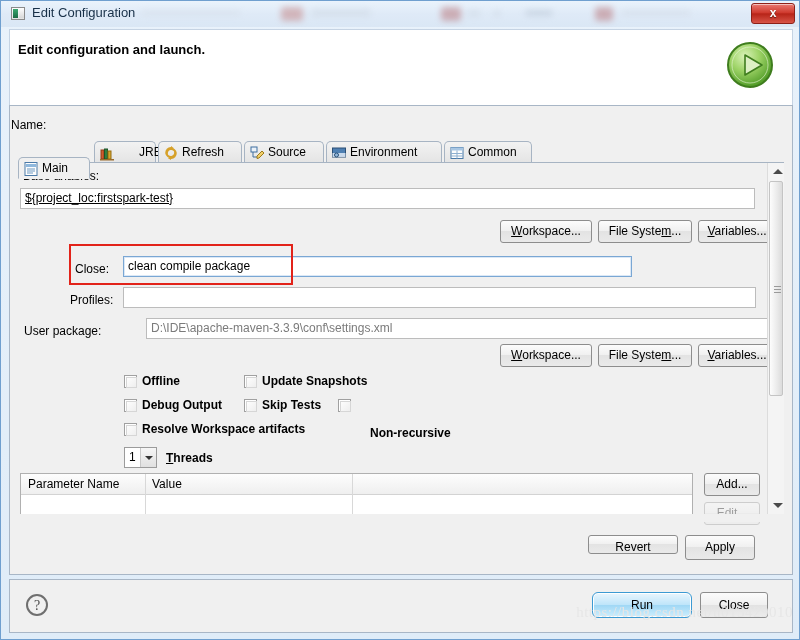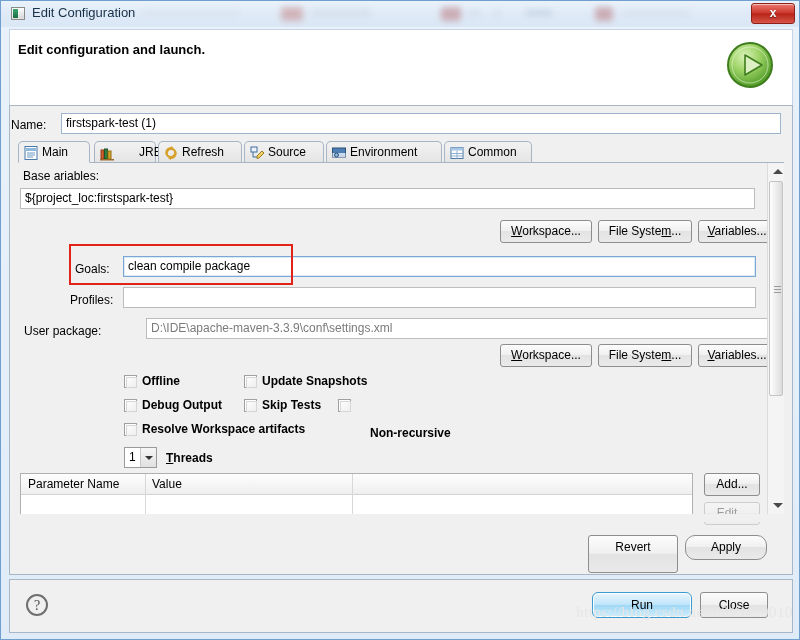--- a/index.html
+++ b/index.html
@@ -90,21 +90,21 @@
   .tab {
     position:absolute; top:0; height:22px;
     border:1px solid #a7b4c3; border-bottom:none;
     border-radius:5px 5px 0 0;
     background: linear-gradient(180deg,#f2f2f2,#e4e4e4);
     font-size:12px; color:#000;
     padding-left:23px; padding-right:8px; line-height:21px;
     white-space:nowrap;
   }
   .tab.active {
-    background:#f0f0f0; border-bottom:1px solid #f0f0f0; z-index:3;
+    background:#f0f0f0; border-bottom:1px solid #f0f0f0; z-index:3;margin-top:16px;
   }
   .tab .tico { position:absolute; left:4px; top:3px; width:16px; height:16px; }
 
   .tabline { position:absolute; left:17px; top:161px; width:766px; height:1px; background:#a7b4c3; }
 
   
   .content {
     position:absolute; left:17px; top:162px; width:766px; height:350px;
     background:#f0f0f0;
   }
@@ -251,21 +251,20 @@
         <circle cx="26" cy="26" r="22" fill="url(#gball)" stroke="#3f7d1e" stroke-width="2"></circle>
         <circle cx="26" cy="26" r="18" fill="none" stroke="#eaf7d8" stroke-width="1" opacity=".6"></circle>
         <path d="M21 16 L38 26 L21 36 Z" fill="#ddf0c4" stroke="#3f7d1e" stroke-width="1.6" stroke-linejoin="round"></path>
       </svg>
     </div>
   </div>
 
   <div class="body-panel"></div>
 
   <div class="name-label">Name:</div>
-  <div class="name-input">firstspark-test (1)</div>
 
   <div class="tabstrip">
 
     <div class="tab active" style="left:0px;width:72px;">
       <span class="tico">
         <svg width="16" height="16">
             <rect x="2" y="1.5" width="12" height="13" fill="#fdfdfd" stroke="#4b7aa8"></rect>
             <rect x="3" y="3" width="10" height="3" fill="#8fb8dd"></rect>
             <rect x="4" y="7.5" width="8" height="1" fill="#6f99c1"></rect>
             <rect x="4" y="9.5" width="8" height="1" fill="#6f99c1"></rect>
@@ -330,28 +329,28 @@
           </svg>
       </span>
       <span>Common</span>
     </div>
   </div>
   <div class="tabline"></div>
 
   <div class="content">
 
     <div class="lbl" style="left:5px;top:6px;">Base ariables:</div>
-    <div class="txt" style="left:2px;top:25px;width:735px;">${project_loc:firstspark-test}</div>
+    <div class="txt" style="left:2px;top:25px;width:735px;text-decoration:underline;">${project_loc:firstspark-test}</div>
 
     <div class="btn" style="left:482px;top:57px;width:92px;"><u>W</u>orkspace...</div>
     <div class="btn" style="left:580px;top:57px;width:94px;">File Syste<u>m</u>...</div>
     <div class="btn" style="left:680px;top:57px;width:78px;"><u>V</u>ariables...</div>
 
-    <div class="lbl" style="left:57px;top:99px;">Goals:</div>
-    <div class="txt focus" style="left:105px;top:93px;width:633px;">clean compile package</div>
+    <div class="lbl" style="left:57px;top:99px;">Close:</div>
+    <div class="txt focus" style="left:105px;top:93px;width:509px;">clean compile package</div>
 
     <div class="lbl" style="left:52px;top:130px;">Profiles:</div>
     <div class="txt" style="left:105px;top:124px;width:633px;"></div>
 
     <div class="lbl" style="left:6px;top:161px;">User package:</div>
     <div class="txt gray" style="left:105px;top:155px;width:633px;margin-left:23px;">D:\IDE\apache-maven-3.3.9\conf\settings.xml</div>
 
     <div class="btn" style="left:482px;top:181px;width:92px;"><u>W</u>orkspace...</div>
     <div class="btn" style="left:580px;top:181px;width:94px;">File Syste<u>m</u>...</div>
     <div class="btn" style="left:680px;top:181px;width:78px;"><u>V</u>ariables...</div>
@@ -402,22 +401,22 @@
         <span class="sb-grip" style="top:104px;"></span>
         <span class="sb-grip" style="top:107px;"></span>
         <span class="sb-grip" style="top:110px;"></span>
       </div>
       <div class="sb-arrow" style="top:334px;">
         <span class="tri" style="top:6px;border-left:5px solid transparent;border-right:5px solid transparent;border-top:5px solid #4a4a4a;position:absolute;"></span>
       </div>
     </div>
   </div>
 
-  <div class="btn" style="left:587px;top:534px;width:90px;height:38px;line-height:23px;">Revert</div>
-  <div class="btn" style="left:684px;top:534px;width:82px;height:25px;line-height:23px;border-radius:10px;">Apply</div>
+  <div class="btn" style="left:587px;top:534px;width:90px;height:19px;line-height:23px;">Revert</div>
+  <div class="btn" style="left:684px;top:534px;width:70px;height:25px;line-height:23px;">Apply</div>
 
   <div class="footer">
     <div class="help-icon">?</div>
     <div class="btn-primary" style="left:582px;top:12px;width:100px;border-radius:6px;">Run</div>
     <div class="btn-plain" style="left:690px;top:12px;width:68px;">Close</div>
   </div>
 
   <div class="annot" style="left:68px;top:243px;width:224px;height:41px;"></div>
 
   <div class="watermark">https://blog.csdn.net/u013429010</div>

